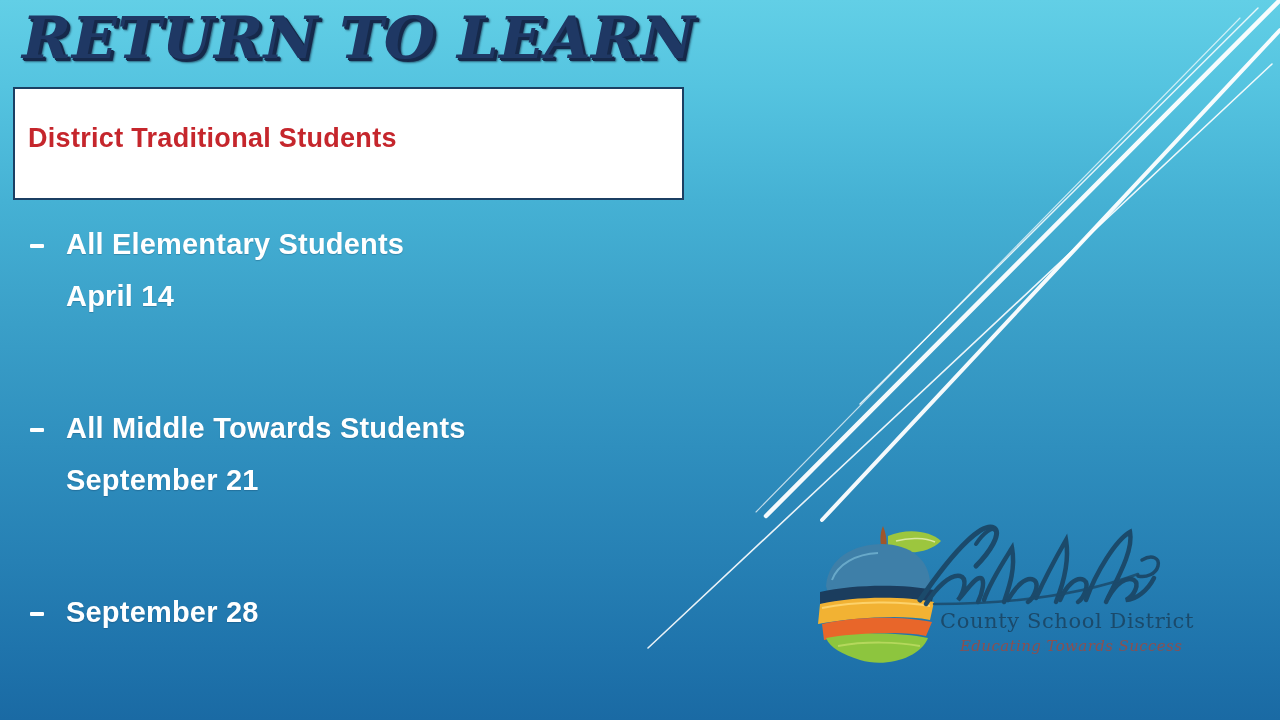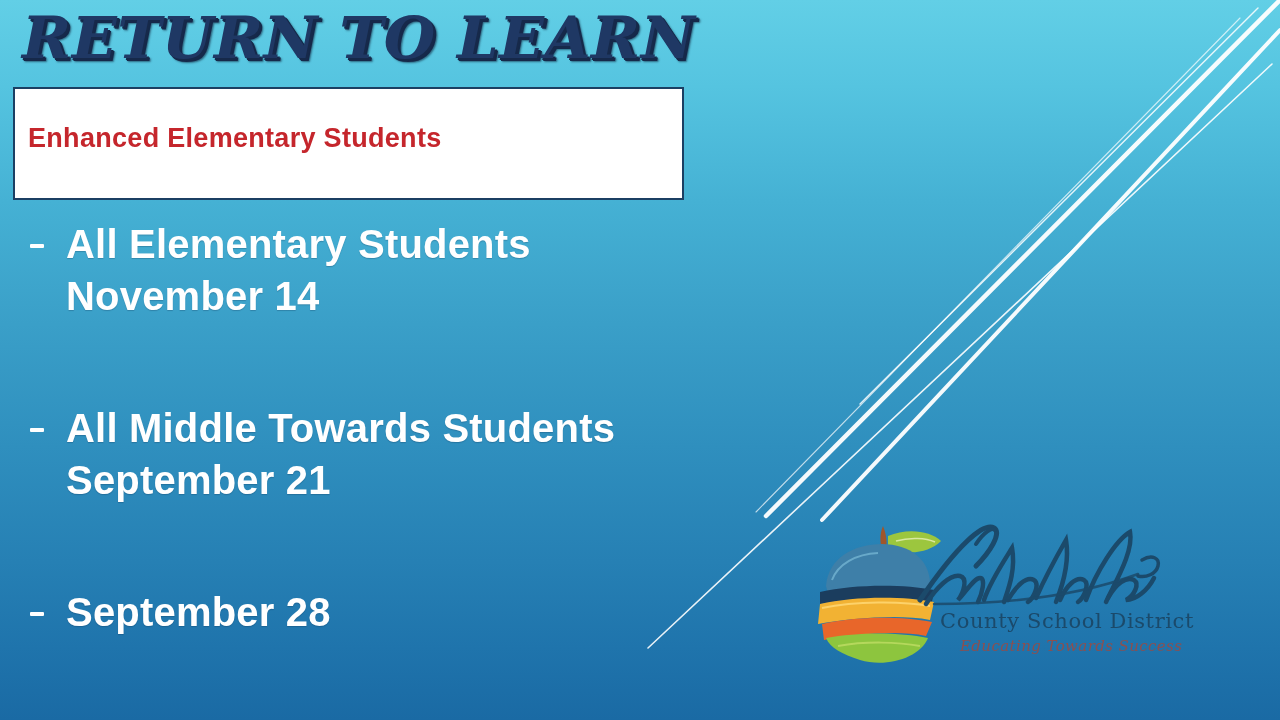--- a/index.html
+++ b/index.html
@@ -100,21 +100,21 @@
     top: 26px;
     width: 14px;
     height: 4px;
     background: #ffffff;
     border-radius: 1px;
   }
   .bullet .btext {
     color: #ffffff;
     font-family: "Liberation Sans", sans-serif;
     font-weight: bold;
-    font-size: 40px;
+    font-size: 29px;
     line-height: 52px;
     letter-spacing: 0.2px;
     white-space: nowrap;
     text-shadow: 0 1px 1px rgba(10,40,70,0.25);
   }
 
   
   #logo {
     position: absolute;
     left: 808px;
@@ -136,30 +136,30 @@
       <line x1="1258" y1="8" x2="860" y2="404" stroke-width="1.4" opacity="0.85"></line>
       <line x1="1240" y1="18" x2="756" y2="512" stroke-width="1.1" opacity="0.7"></line>
       <line x1="1272" y1="64" x2="648" y2="648" stroke-width="1.6" opacity="0.9"></line>
     </g>
   </svg>
 
   <div id="title">RETURN TO LEARN</div>
 
   <div id="callout">
     <div class="lines">
-      <div class="cline">Enhanced Elementary Students</div>
+      <div class="cline">District Traditional Students</div>
     </div>
   </div>
 
   <div id="bullets">
 
     <div class="bullet">
       <span class="dash"></span>
       <div class="btext">All Elementary Students</div>
-      <div class="btext">November 14</div>
+      <div class="btext">April 14</div>
     </div>
 
     <div class="bullet">
       <span class="dash"></span>
       <div class="btext">All Middle Towards Students</div>
       <div class="btext">September 21</div>
     </div>
 
     <div class="bullet">
       <span class="dash"></span>

